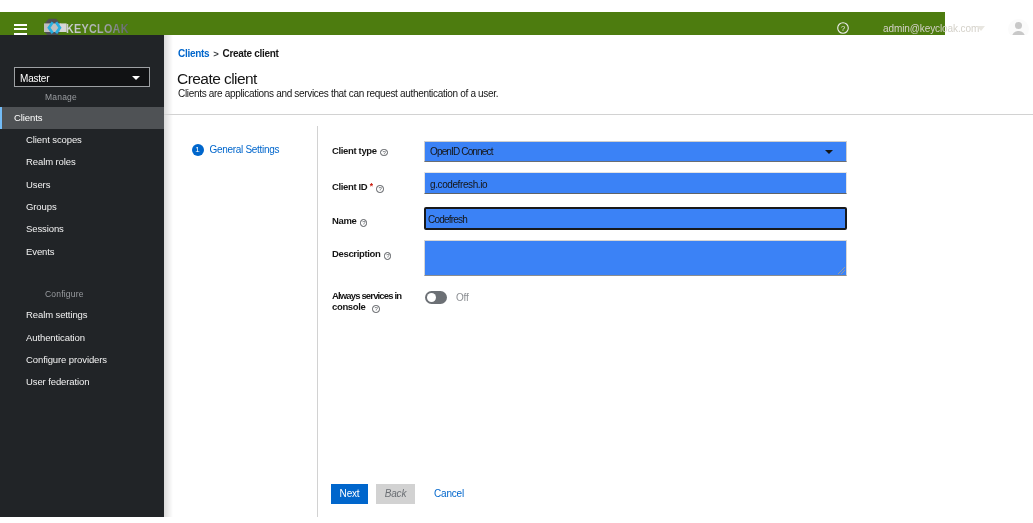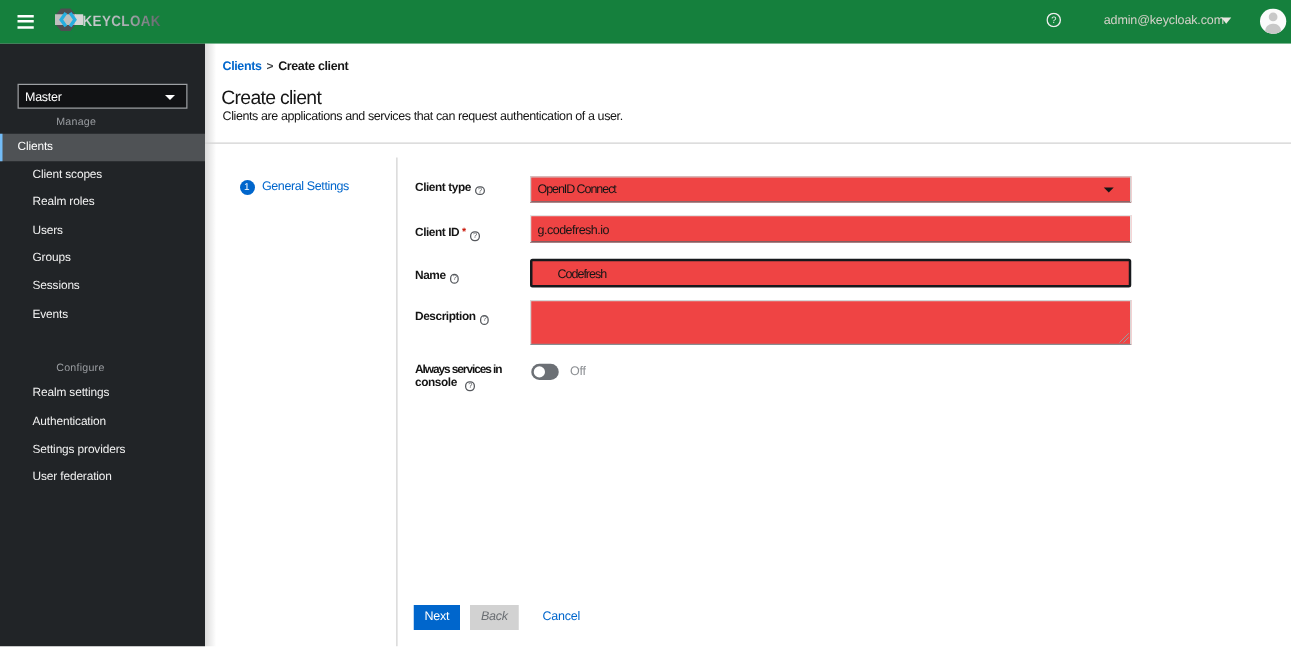--- a/index.html
+++ b/index.html
@@ -1,21 +1,21 @@
 <!DOCTYPE html>
 <html><head>
 <meta charset="utf-8">
 <style>
 * { margin:0; padding:0; box-sizing:border-box; }
 html,body { width:1033px; height:523px; }
 body { position:relative; font-family:"Liberation Sans",sans-serif; background:#fff; overflow:hidden; }
 .abs { position:absolute; }
 
 
-#topbar { left:0; top:0; width:1033px; height:35px; background:#15803d; }
+#topbar { left:0; top:12px; width:945px; height:35px; background:#4d7c0f; }
 #burger div { position:absolute; left:14px; width:13px; height:2px; background:#fff; }
 #kc-text { left:65.5px; top:10px; font-size:12px; font-weight:bold; letter-spacing:0.3px; transform:scaleX(0.9); transform-origin:0 0;
   background:linear-gradient(90deg,#cfd2d4 0%,#a9adb1 55%,#606468 100%);
   -webkit-background-clip:text; background-clip:text; color:transparent; }
 #help-icon { left:837px; top:10px; }
 #admin-txt { left:883px; top:11px; font-size:10px; color:#d4d1c9; letter-spacing:-0.1px; }
 #admin-caret { left:977px; top:14px; width:0; height:0; border-left:4.5px solid transparent; border-right:4.5px solid transparent; border-top:5px solid #e8e6e0; }
 #avatar { left:1008px; top:6.5px; width:20.5px; height:20.5px; border-radius:50%; background:#fbfbfb; overflow:hidden; }
 #avatar .head { position:absolute; left:6.7px; top:3.8px; width:7px; height:7px; border-radius:50%; background:#c8c8c8; }
 #avatar .body { position:absolute; left:3.7px; top:12.4px; width:13px; height:10px; border-radius:6px 6px 0 0; background:#c8c8c8; }
@@ -41,28 +41,28 @@
 
 
 #step1 { left:191.5px; top:143.5px; width:12px; height:12px; border-radius:50%; background:#0066cc; color:#fff; font-size:8px; text-align:center; line-height:12.5px; }
 #step1-label { left:209.5px; top:144px; font-size:10px; color:#0066cc; letter-spacing:-0.3px; }
 #wiz-divider { left:317px; top:126px; width:1px; height:391px; background:#d2d2d2; }
 
 
 .flabel { position:absolute; left:332px; font-size:9.5px; font-weight:bold; color:#151515; letter-spacing:-0.35px; }
 .req { color:#c9190b; font-size:8.5px; position:relative; top:-1px; }
 .helpq { display:inline-block; width:7.5px; height:7.5px; border-radius:50%; border:1px solid #55585d; color:#55585d; font-size:6px; font-weight:normal; text-align:center; line-height:6.5px; vertical-align:-1px; margin-left:3.5px; }
-.inp { position:absolute; left:424px; width:481px; background:#ef4444; }
+.inp { position:absolute; left:424px; width:423px; background:#3b82f6; }
 #sel-clienttype { top:140.5px; height:21px; border:1px solid #cfcfcf; border-bottom-color:#6a6e73; }
 #sel-clienttype .txt { position:absolute; left:5px; top:4px; font-size:10px; color:#151515; letter-spacing:-0.85px; }
 #sel-clienttype .caret { position:absolute; right:13px; top:8px; width:0; height:0; border-left:4px solid transparent; border-right:4px solid transparent; border-top:4.5px solid #151515; }
 #inp-clientid { top:171.5px; height:22px; border:1px solid #e3e3e3; border-bottom:1.5px solid #5f6368;padding-left:26px; }
 #inp-clientid .txt { position:absolute; left:5px; top:6px; font-size:10px; color:#151515; letter-spacing:-0.4px; }
 #inp-name { top:206.5px; height:23px; border:2px solid #17191c; border-radius:2px; }
-#inp-name .txt { position:absolute; left:20px; top:5.5px; font-size:10px; color:#151515; letter-spacing:-0.8px; }
+#inp-name .txt { position:absolute; left:2px; top:5.5px; font-size:10px; color:#151515; letter-spacing:-0.8px; }
 #inp-desc { top:240px; height:36px; border:1px solid #d6d6d6; border-bottom-color:#8a8d90; }
 #resize-grip { position:absolute; right:1.5px; bottom:1.5px; width:8px; height:8px;
   background:linear-gradient(135deg, transparent 0 52%, #9a9a9a 52% 58%, transparent 58% 72%, #9a9a9a 72% 78%, transparent 78%); }
 
 #toggle { left:424.5px; top:290.5px; width:22.5px; height:13.5px; border-radius:7px; background:#6c7075; }
 #toggle .knob { position:absolute; left:2.2px; top:2.2px; width:9.1px; height:9.1px; border-radius:50%; background:#fff; }
 #off-label { left:456px; top:292px; font-size:10px; color:#8c8f93; letter-spacing:-0.2px; }
 
 
 .btn { position:absolute; top:483.5px; height:20px; font-size:10px; text-align:center; line-height:20px; letter-spacing:-0.2px; }
@@ -108,21 +108,21 @@
   <div class="nav-item sel" style="top:71.5px">Clients</div>
   <div class="nav-item" style="top:94px">Client scopes</div>
   <div class="nav-item" style="top:116.4px">Realm roles</div>
   <div class="nav-item" style="top:138.7px">Users</div>
   <div class="nav-item" style="top:161px">Groups</div>
   <div class="nav-item" style="top:183.4px">Sessions</div>
   <div class="nav-item" style="top:205.7px">Events</div>
   <div class="nav-sec" style="top:254px">Configure</div>
   <div class="nav-item" style="top:269.3px">Realm settings</div>
   <div class="nav-item" style="top:291.6px">Authentication</div>
-  <div class="nav-item" style="top:313.9px">Settings providers</div>
+  <div class="nav-item" style="top:313.9px">Configure providers</div>
   <div class="nav-item" style="top:336.2px">User federation</div>
 </div>
 
 <div class="abs" id="main"></div>
 <div class="abs" id="lshadow"></div>
 
 <div class="abs" id="crumb"><a>Clients</a><span class="sep">&gt;</span>Create client</div>
 <div class="abs" id="h1">Create client</div>
 <div class="abs" id="subtitle">Clients are applications and services that can request authentication of a user.</div>
 <div class="abs" id="hdr-line"></div>

